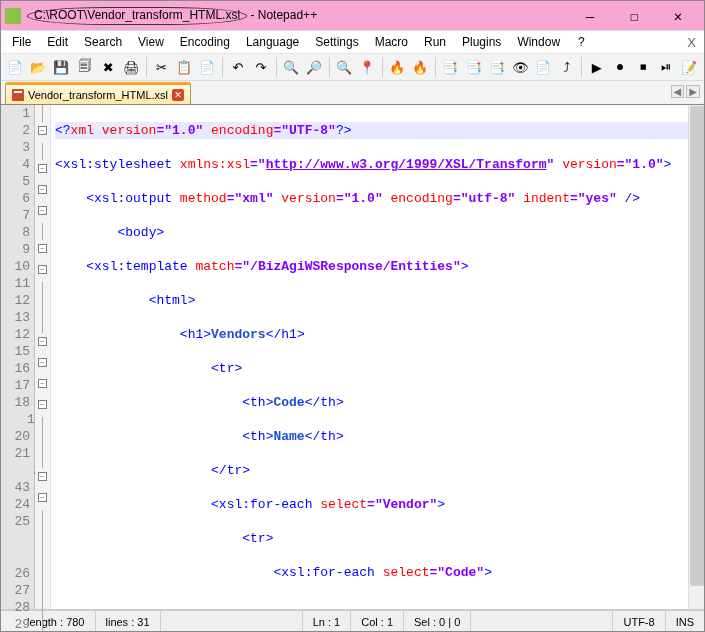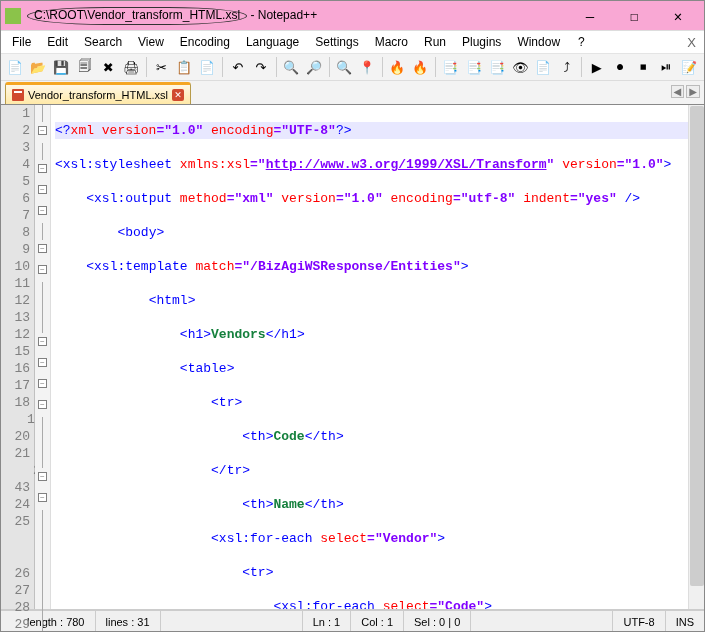--- a/index.html
+++ b/index.html
@@ -38,21 +38,21 @@
 .gutter-ln { width: 34px; background: #e4e4e4; color: #808080; text-align: right; padding: 0 4px 0 0; border-right: 1px solid #c0c0c0; }
 .gutter-fold { width: 16px; background: #f3f3f3; border-right: 1px solid #ddd; }
 .gutter-fold .fbox { width: 9px; height: 9px; border: 1px solid #808080; margin: 4px auto 0; font-size: 8px; line-height: 7px; text-align: center; color: #808080; background: #fff; }
 .gutter-fold .fline { width: 1px; height: 17px; background: #aaa; margin: 0 auto; }
 .code { flex: 1; padding: 0 4px; white-space: pre; overflow: hidden; }
 .code .row { height: 17px; }
 .code .row.hl { background: #e8e8ff; }
 .c-blue { color: #0000ff; }
 .c-red { color: #ff0000; }
 .c-purple { color: #8000ff; }
-.c-black { color: #15803d; margin-top: 31px; }
+.c-black { color: #1d4ed8; margin-top: 31px; }
 .b { font-weight: bold; }
 .u { text-decoration: underline; }
 .editor .scrollbar-v { position: absolute; right: 0; top: 0; width: 16px; height: 100%; background: #f0f0f0; border-left: 1px solid #ddd; }
 .editor .scrollbar-v .thumb { width: 14px; margin: 1px; height: 480px; background: #cdcdcd; border-radius: 2px; }
 
 
 .statusbar { height: 22px; background: #f0f0f0; border-top: 1px solid #ccc; display: flex; align-items: center; font-size: 11px; padding-left: 16px; }
 .statusbar .cell { padding: 0 10px; border-right: 1px solid #ccc; height: 100%; display: flex; align-items: center; }
 .statusbar .spacer { flex: 1; border-right: 1px solid #ccc; height: 100%; }
 </style>
@@ -261,25 +261,24 @@
       </div>
     </div>
   <div class="code">
 <div class="row hl"><span class="c-blue">&lt;?</span><span class="c-red">xml version</span><span class="c-purple b">="1.0" </span><span class="c-red">encoding</span><span class="c-purple b">="UTF-8"</span><span class="c-blue">?&gt;</span></div>
 <div class="row"><span class="c-blue">&lt;</span><span class="c-blue">xsl:stylesheet </span><span class="c-red">xmlns:xsl</span><span class="c-purple b">="</span><span class="c-purple b u">http://www.w3.org/1999/XSL/Transform</span><span class="c-purple b">" </span><span class="c-red">version</span><span class="c-purple b">="1.0"</span><span class="c-blue">&gt;</span></div>
 <div class="row">    <span class="c-blue">&lt;</span><span class="c-blue">xsl:output </span><span class="c-red">method</span><span class="c-purple b">="xml" </span><span class="c-red">version</span><span class="c-purple b">="1.0" </span><span class="c-red">encoding</span><span class="c-purple b">="utf-8" </span><span class="c-red">indent</span><span class="c-purple b">="yes"</span><span class="c-blue"> /&gt;</span></div>
 <div class="row">        <span class="c-blue">&lt;</span><span class="c-blue">body</span><span class="c-blue">&gt;</span></div>
 <div class="row">    <span class="c-blue">&lt;</span><span class="c-blue">xsl:template </span><span class="c-red">match</span><span class="c-purple b">="</span><span class="c-purple b">/BizAgiWSResponse/Entities</span><span class="c-purple b">"</span><span class="c-blue">&gt;</span></div>
 <div class="row">            <span class="c-blue">&lt;</span><span class="c-blue">html</span><span class="c-blue">&gt;</span></div>
 <div class="row">                <span class="c-blue">&lt;</span><span class="c-blue">h1</span><span class="c-blue">&gt;</span><span class="c-black b">Vendors</span><span class="c-blue">&lt;/</span><span class="c-blue">h1</span><span class="c-blue">&gt;</span></div>
-<div class="row">                <span class="c-blue">&lt;</span><span class="c-blue">table</span><span class="c-blue">&gt;</span></div>
 <div class="row">                    <span class="c-blue">&lt;</span><span class="c-blue">tr</span><span class="c-blue">&gt;</span></div>
 <div class="row">                        <span class="c-blue">&lt;</span><span class="c-blue">th</span><span class="c-blue">&gt;</span><span class="c-black b">Code</span><span class="c-blue">&lt;/</span><span class="c-blue">th</span><span class="c-blue">&gt;</span></div>
+<div class="row">                        <span class="c-blue">&lt;</span><span class="c-blue">th</span><span class="c-blue">&gt;</span><span class="c-black b">Name</span><span class="c-blue">&lt;/</span><span class="c-blue">th</span><span class="c-blue">&gt;</span></div>
 <div class="row">                    <span class="c-blue">&lt;/</span><span class="c-blue">tr</span><span class="c-blue">&gt;</span></div>
-<div class="row">                        <span class="c-blue">&lt;</span><span class="c-blue">th</span><span class="c-blue">&gt;</span><span class="c-black b">Name</span><span class="c-blue">&lt;/</span><span class="c-blue">th</span><span class="c-blue">&gt;</span></div>
 <div class="row">                    <span class="c-blue">&lt;</span><span class="c-blue">xsl:for-each </span><span class="c-red">select</span><span class="c-purple b">="</span><span class="c-purple b">Vendor</span><span class="c-purple b">"</span><span class="c-blue">&gt;</span></div>
 <div class="row">                        <span class="c-blue">&lt;</span><span class="c-blue">tr</span><span class="c-blue">&gt;</span></div>
 <div class="row">                            <span class="c-blue">&lt;</span><span class="c-blue">xsl:for-each </span><span class="c-red">select</span><span class="c-purple b">="</span><span class="c-purple b">Code</span><span class="c-purple b">"</span><span class="c-blue">&gt;</span></div>
 
 
 
 
 
 
 

